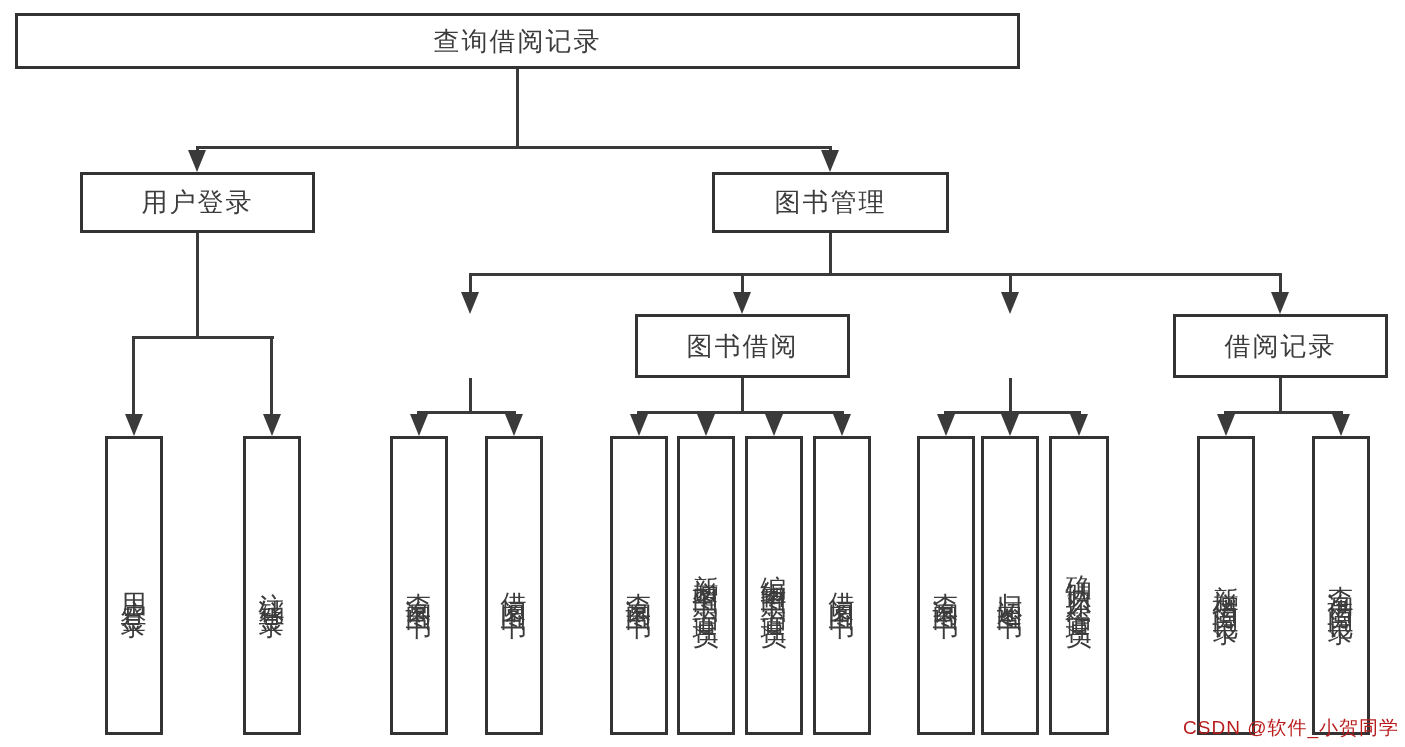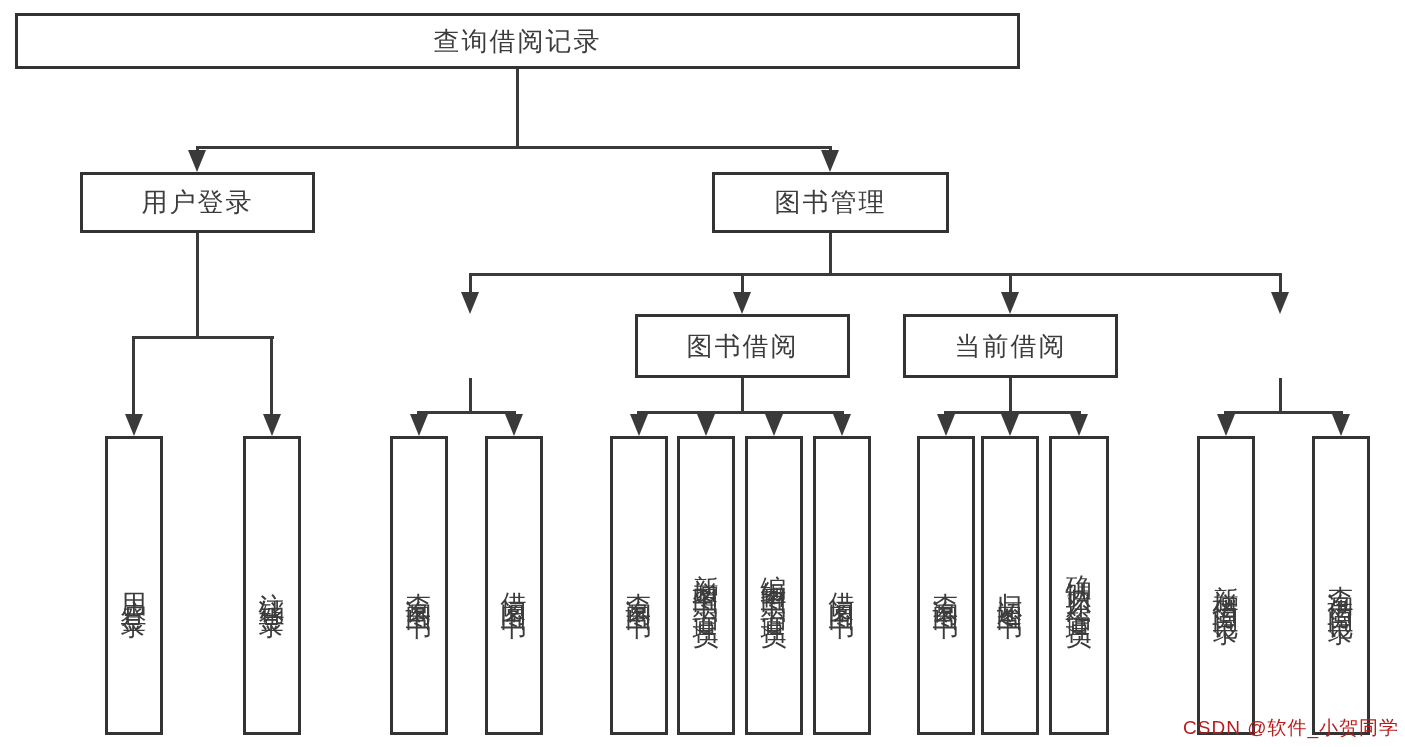--- a/index.html
+++ b/index.html
@@ -68,21 +68,21 @@
     <div class="vline" style="left:741px;top:273px;height:22px"></div>
     <div class="vline" style="left:1009px;top:273px;height:22px"></div>
     <div class="vline" style="left:1279px;top:273px;height:22px"></div>
     <div class="arr" style="left:461px;top:292px"></div>
     <div class="arr" style="left:733px;top:292px"></div>
     <div class="arr" style="left:1001px;top:292px"></div>
     <div class="arr" style="left:1271px;top:292px"></div>
   </div>
 
   <div class="box" style="left:635px;top:314px;width:215px;height:64px">图书借阅</div>
-  <div class="box" style="left:903px;top:314px;width:215px;height:64px">当前借阅</div>
+  <div class="box" style="left:1173px;top:314px;width:215px;height:64px">借阅记录</div>
 
   <div>
     <div class="vline" style="left:469px;top:378px;height:36px"></div>
     <div class="hline" style="left:417px;top:411px;width:99px"></div>
     <div class="arr" style="left:410px;top:414px"></div>
     <div class="arr" style="left:505px;top:414px"></div>
   </div>
 
   <div>
     <div class="vline" style="left:741px;top:378px;height:36px"></div>

